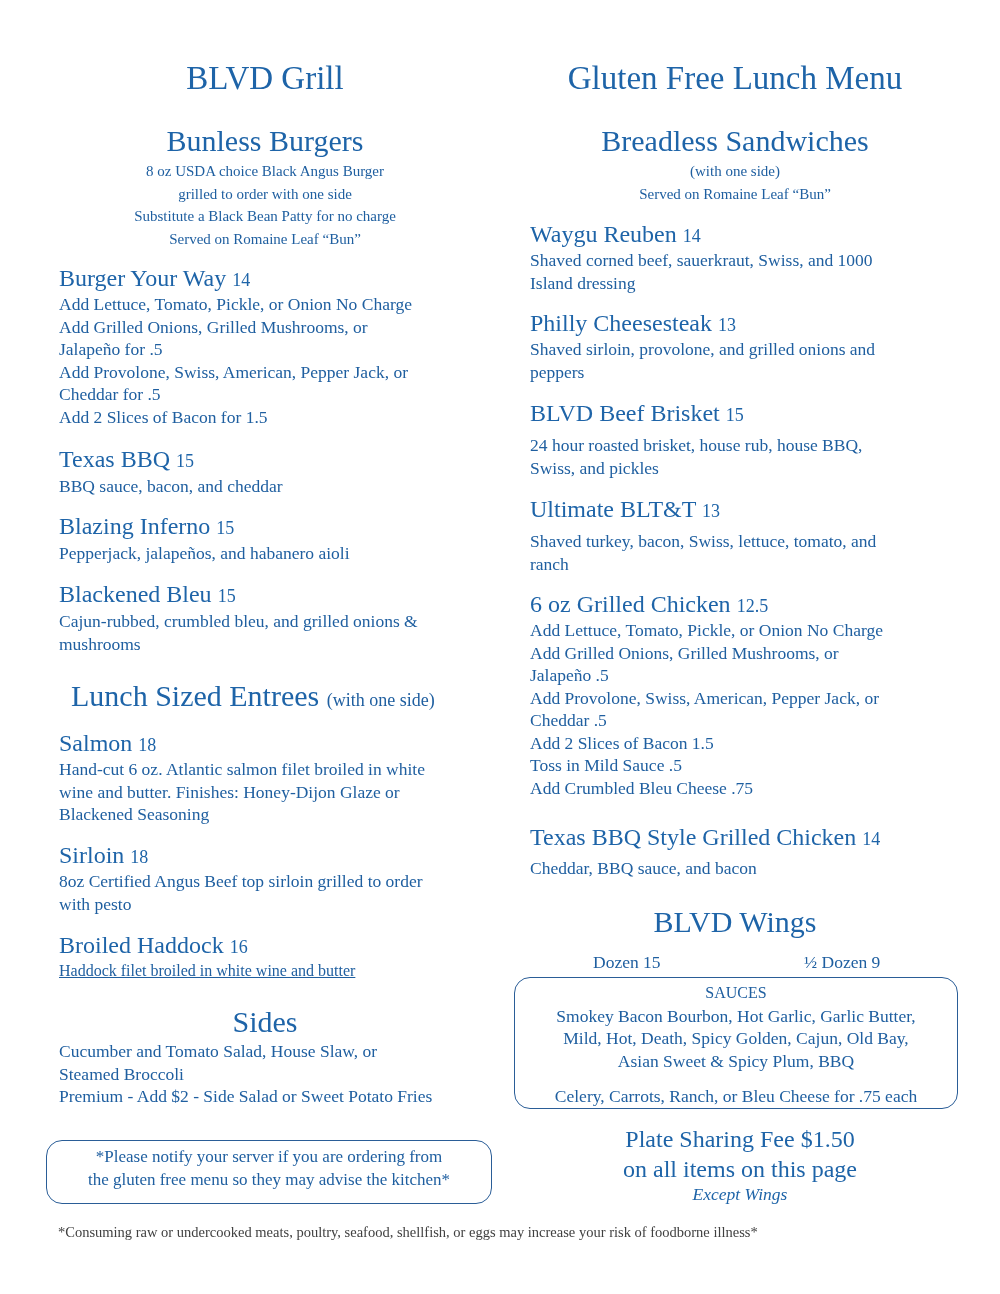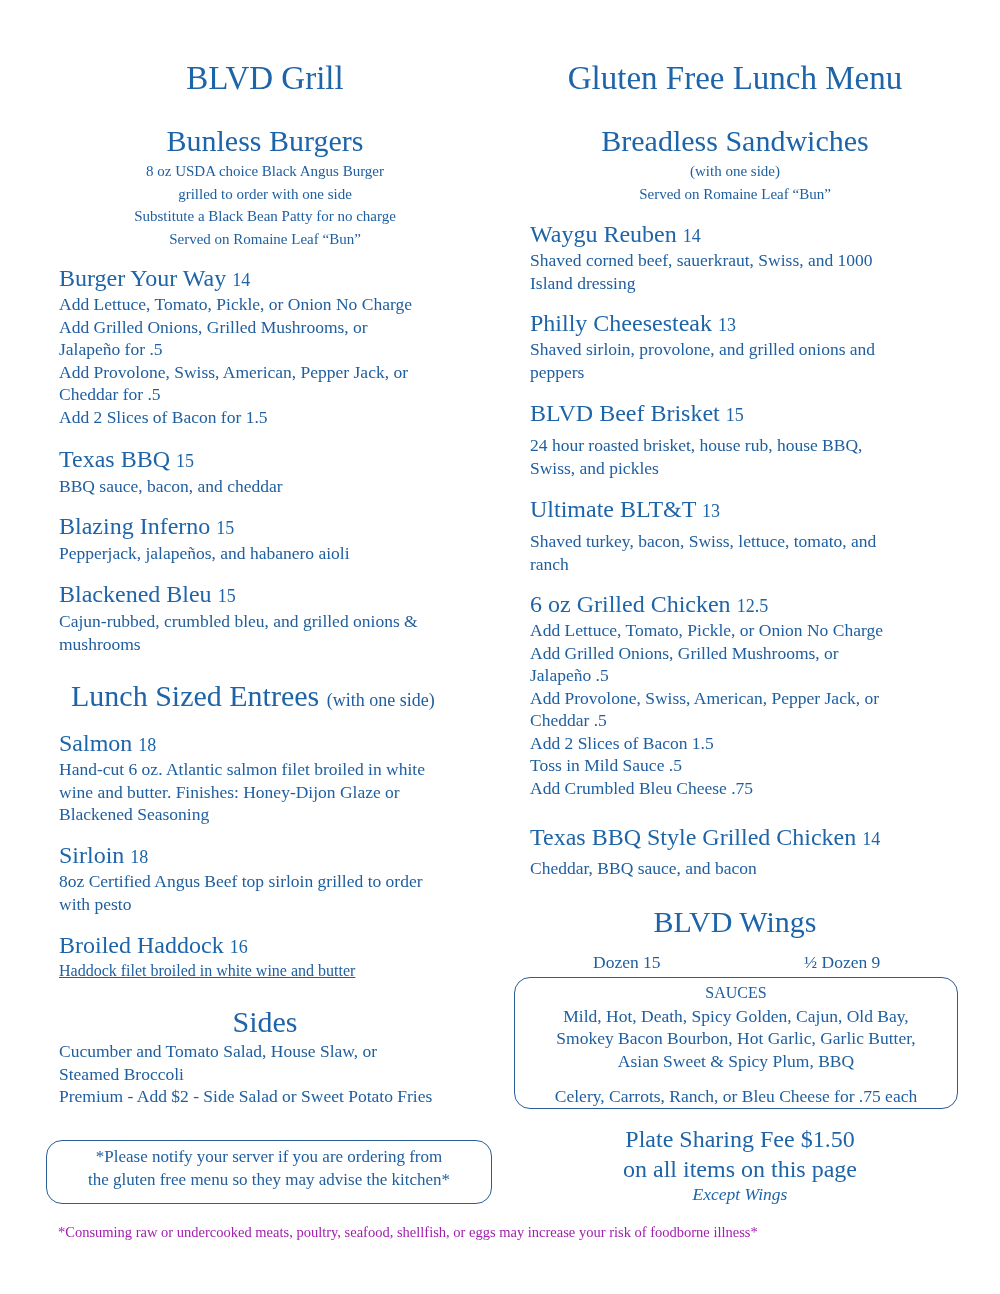--- a/index.html
+++ b/index.html
@@ -174,26 +174,26 @@
       <div>Cheddar, BBQ sauce, and bacon</div>
     </div>
   </div>
 
   <div class="abs section center" style="left:510px; width:450px; top:907px;">BLVD Wings</div>
   <div class="abs desc" style="left:593px; top:951px;">Dozen 15</div>
   <div class="abs desc" style="left:804px; top:951px;">½ Dozen 9</div>
 
   <div class="box center desc" style="left:514px; top:977px; width:444px; height:132px; padding-top:4px; line-height:22.5px;">
     <div style="font-size:16px;">SAUCES</div>
+    <div>Smokey Bacon Bourbon, Hot Garlic, Garlic Butter,</div>
     <div>Mild, Hot, Death, Spicy Golden, Cajun, Old Bay,</div>
-    <div>Smokey Bacon Bourbon, Hot Garlic, Garlic Butter,</div>
     <div>Asian Sweet &amp; Spicy Plum, BBQ</div>
     <div style="margin-top:13px;">Celery, Carrots, Ranch, or Bleu Cheese for .75 each</div>
   </div>
 
   <div class="abs center" style="left:510px; width:460px; top:1124px; font-size:24px; line-height:30px; color:#1e64a8;">
     <div>Plate Sharing Fee $1.50</div>
     <div>on all items on this page</div>
     <div class="italic" style="font-size:17.5px; line-height:20px;">Except Wings</div>
   </div>
 </div>
 
-<div class="abs" style="left:58px; top:1224px; font-size:14.5px; color:#a21caf; white-space:nowrap;">*Consuming raw or undercooked meats, poultry, seafood, shellfish, or eggs may increase your risk of foodborne illness*</div>
+<div class="abs" style="left:58px; top:1224px; font-size:14.5px; color:#404040; white-space:nowrap;">*Consuming raw or undercooked meats, poultry, seafood, shellfish, or eggs may increase your risk of foodborne illness*</div>
 
 </body></html>

